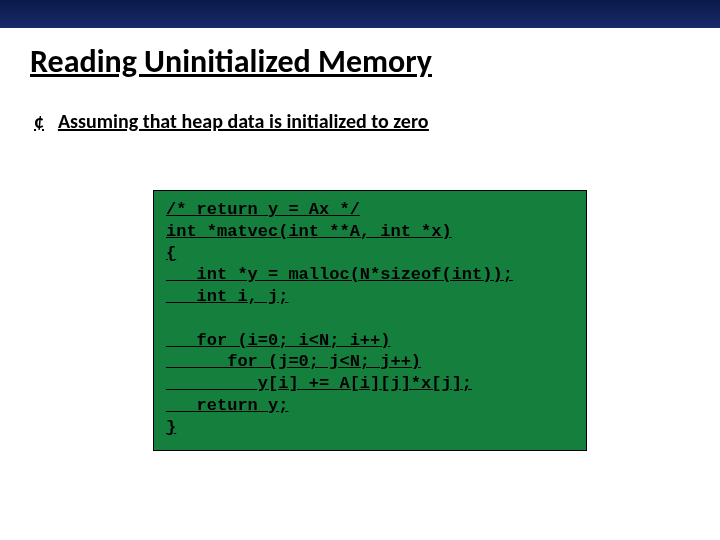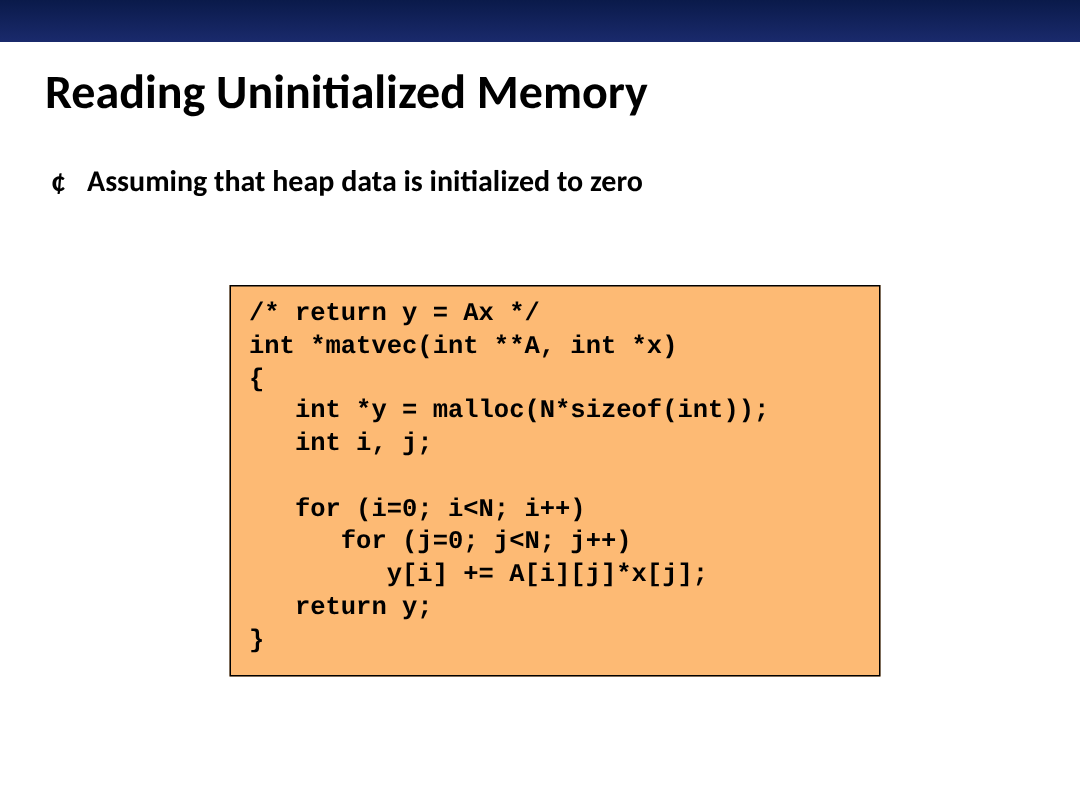--- a/index.html
+++ b/index.html
@@ -1,15 +1,15 @@
 <!DOCTYPE html>
 <html><head>
 <meta charset="utf-8">
 <style>
-  * { margin: 0; padding: 0; box-sizing: border-box; }
+  * { margin: 0; padding: 0; box-sizing: border-box; text-decoration: underline; }
   body {
     width: 720px;
     height: 540px;
     background: #ffffff;
     font-family: Calibri, Arial, sans-serif;
     position: relative;
     overflow: hidden;
   }
   .top-bar {
     width: 100%;
@@ -40,21 +40,21 @@
     font-weight: bold;
     color: #000;
     line-height: 1.2;
   }
   .code-box {
     position: absolute;
     left: 153px;
     top: 190px;
     width: 434px;
     border: 1.5px solid #000;
-    background: #fdba74;
+    background: #15803d;
     padding: 8px 12px 12px 12px;
     font-family: "Courier New", monospace;
     font-size: 17px;
     font-weight: bold;
     line-height: 1.28;
     white-space: pre;
     color: #000;
   }
 </style>
 </head>

